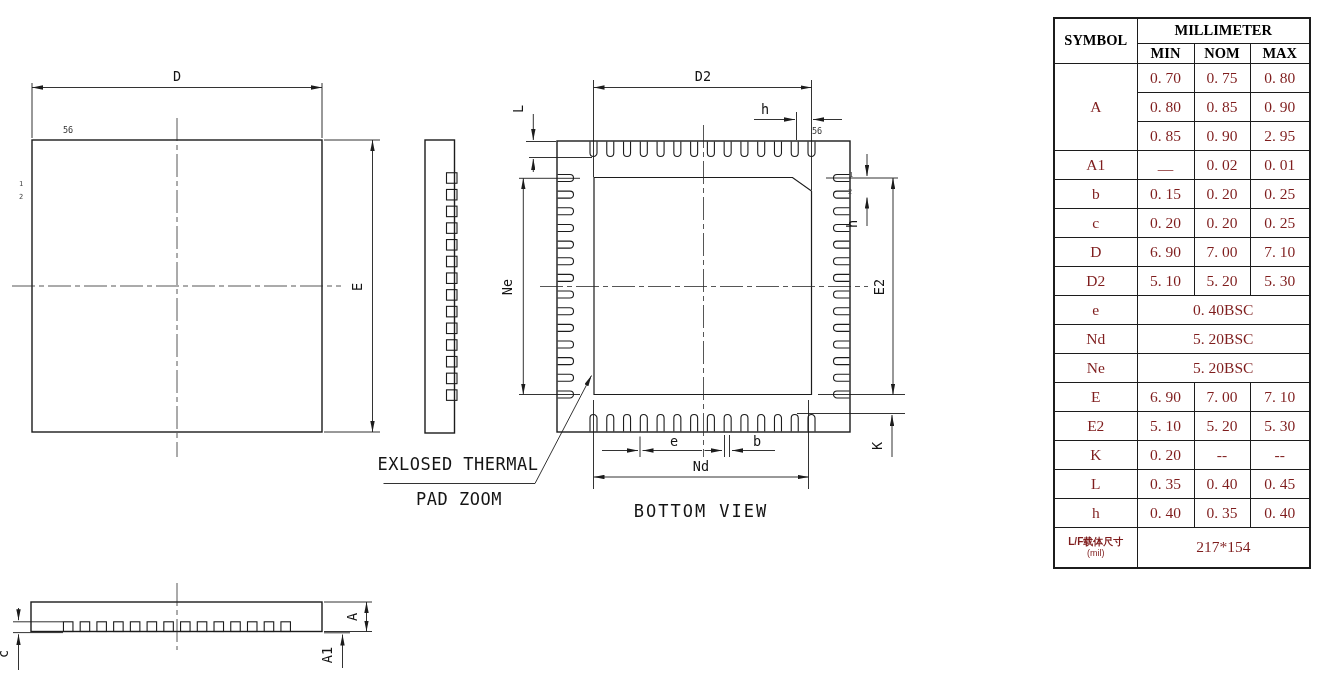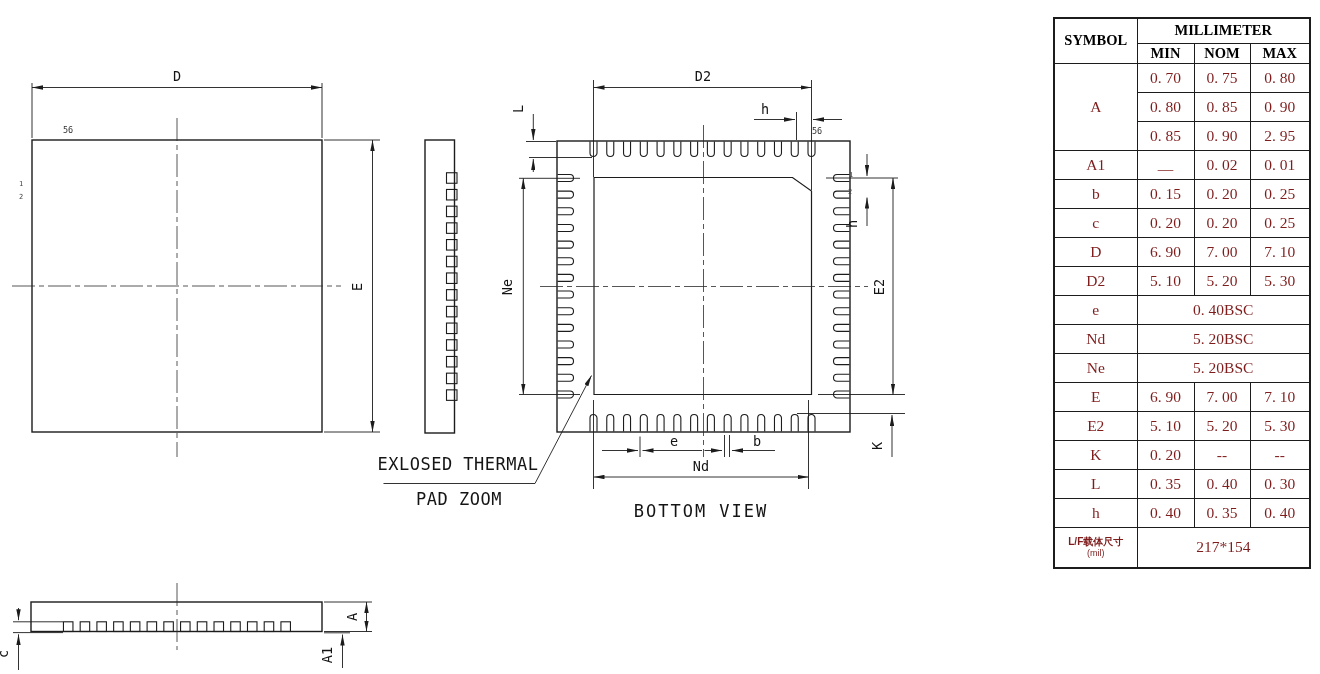--- a/index.html
+++ b/index.html
@@ -342,21 +342,21 @@
         <tr>
           <td class="sym">K</td>
           <td class="val">0. 20</td>
           <td class="val">--</td>
           <td class="val">--</td>
         </tr>
         <tr>
           <td class="sym">L</td>
           <td class="val">0. 35</td>
           <td class="val">0. 40</td>
-          <td class="val">0. 30</td>
+          <td class="val">0. 45</td>
         </tr>
         <tr>
           <td class="sym">h</td>
           <td class="val">0. 40</td>
           <td class="val">0. 35</td>
           <td class="val">0. 40</td>
         </tr>
         <tr class="lf-row">
           <td class="sym lf">
             <div class="lf1">L/F载体尺寸</div>

